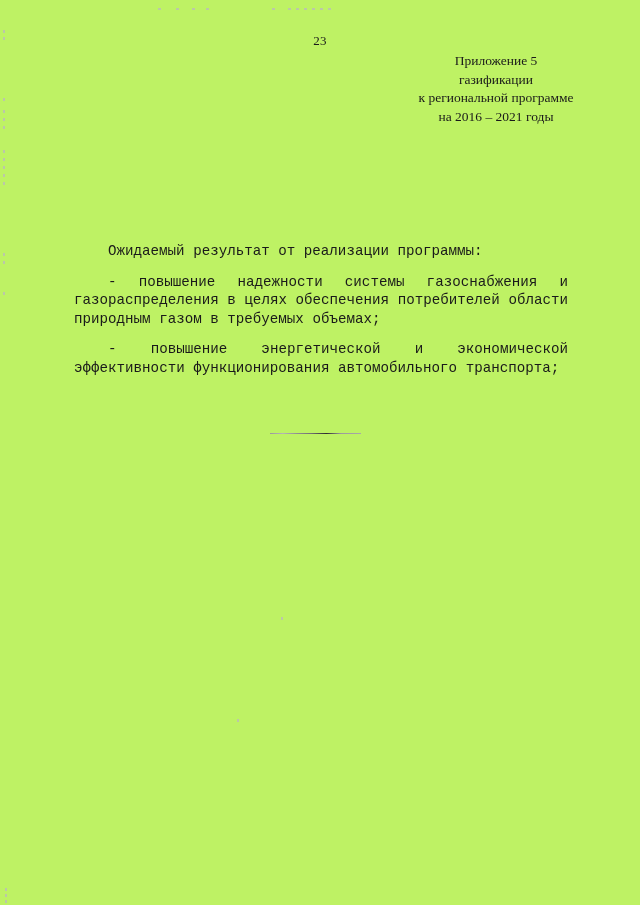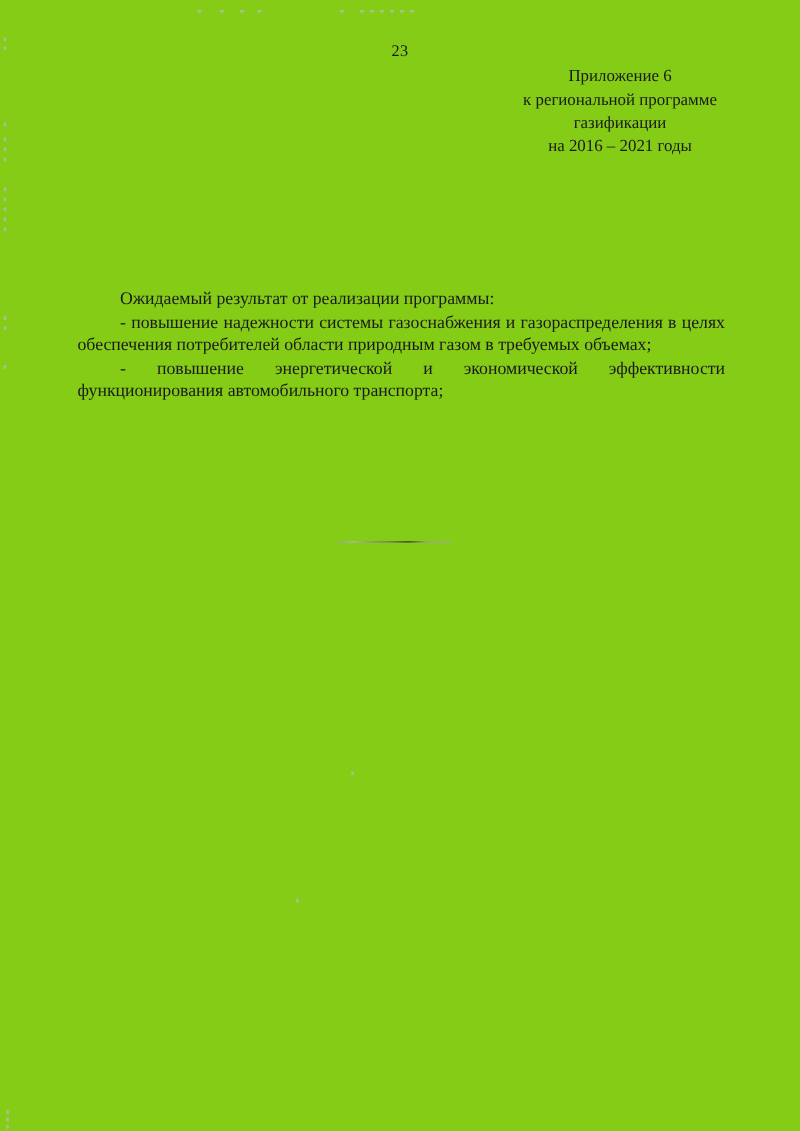--- a/index.html
+++ b/index.html
@@ -4,21 +4,21 @@
 <style>
   html, body {
     margin: 0;
     padding: 0;
     background: #ffffff;
   }
   .page {
     position: relative;
     width: 640px;
     height: 905px;
-    background: #84cc16;
+    background: #bef264;
     overflow: hidden;
     font-family: "Liberation Serif", "DejaVu Serif", serif;
     color: #1a1a1a;
   }
 
   
   .speck {
     position: absolute;
     background: #b9b9bd;
     width: 2px;
@@ -72,22 +72,23 @@
     position: absolute;
     top: 230px;
     left: 62px;
     width: 518px;
     font-size: 14.2px;
     line-height: 18.6px;
     text-align: justify;
     text-justify: inter-word;
   }
   .body-text p {
-    margin: 0;
+    margin: 12px;
     text-indent: 34px;
+    font-family: Liberation Mono, monospace;
   }
   .body-text p.lead {
     text-indent: 34px;
   }
 
   
   .divider {
     position: absolute;
     top: 433px;
     left: 270px;
@@ -130,23 +131,23 @@
   <div class="speck w" style="left:304px; top:8px;"></div>
   <div class="speck w" style="left:312px; top:8px;"></div>
   <div class="speck w" style="left:320px; top:8px;"></div>
   <div class="speck w" style="left:328px; top:8px;"></div>
   <div class="speck" style="left:281px; top:617px;"></div>
   <div class="speck" style="left:237px; top:719px;"></div>
 
   <div class="page-number">23</div>
 
   <div class="appendix-block">
-    <div>Приложение 6</div>
+    <div>Приложение 5</div>
+    <div>газификации</div>
     <div>к региональной программе</div>
-    <div>газификации</div>
     <div>на 2016 – 2021 годы</div>
   </div>
 
   <div class="doc-title">
   </div>
 
   <div class="body-text">
     <p class="lead">Ожидаемый результат от реализации программы:</p>
     <p>- повышение надежности системы газоснабжения и газораспределения в целях обеспечения потребителей области природным газом в требуемых объемах;</p>
     <p>- повышение энергетической и экономической эффективности функционирования автомобильного транспорта;</p>

